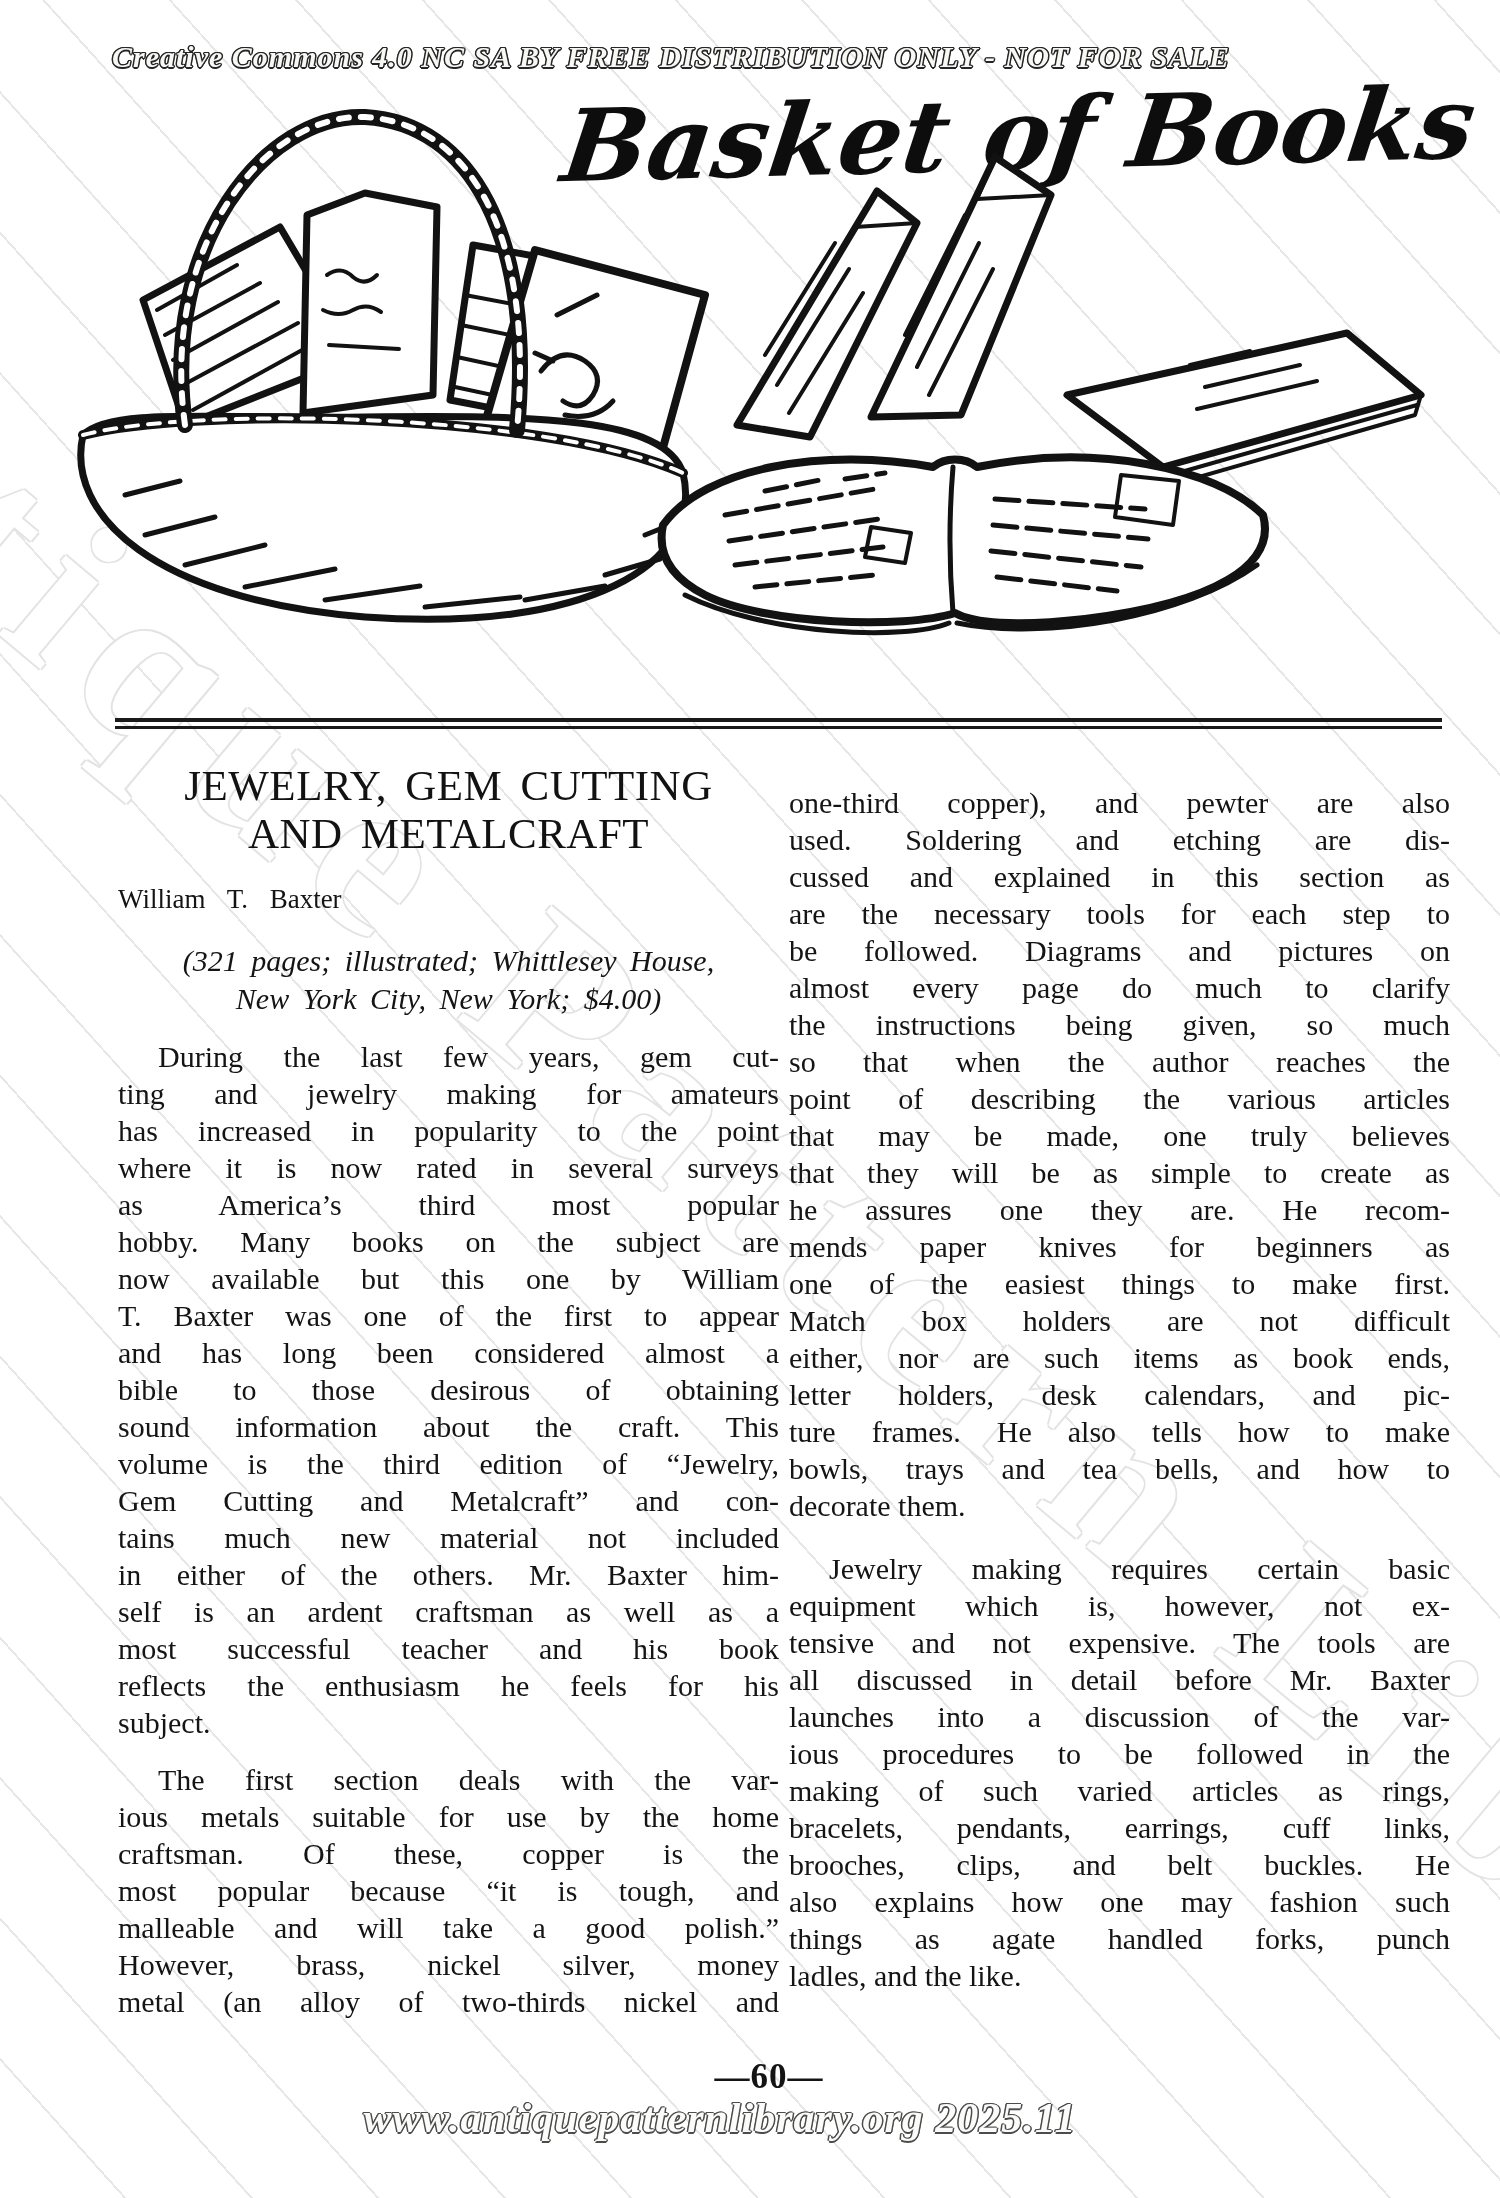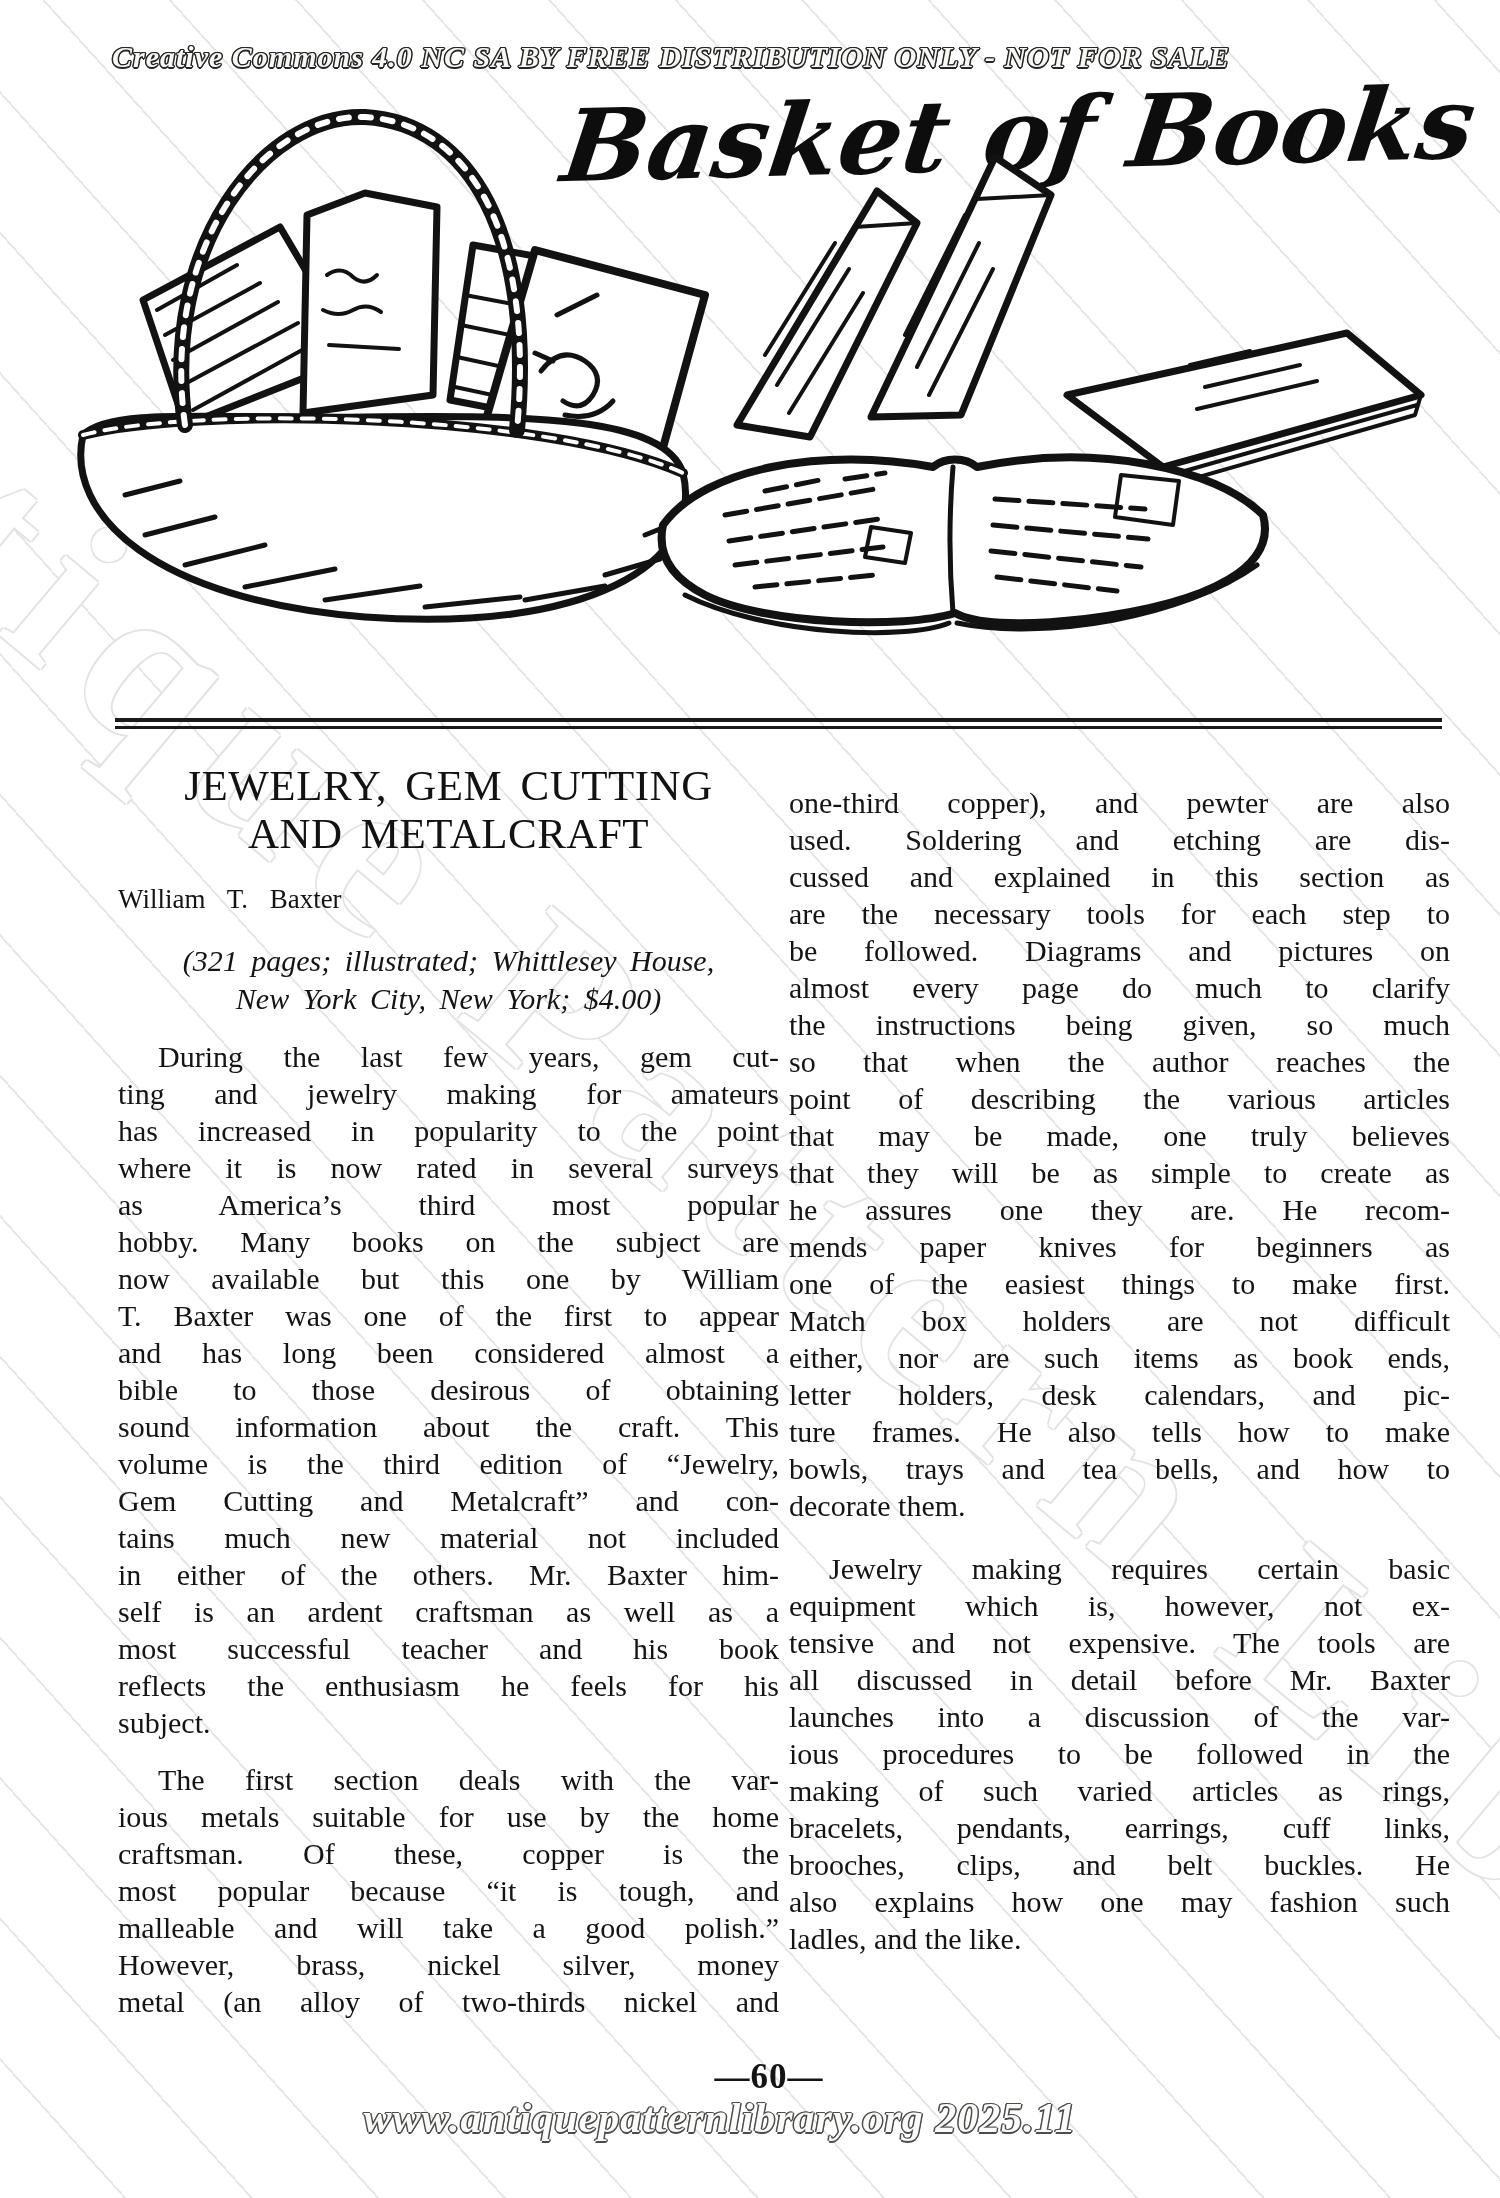--- a/index.html
+++ b/index.html
@@ -228,20 +228,21 @@
             <div class="line">Jewelry making requires certain basic</div>
             <div class="line">equipment which is, however, not ex-</div>
             <div class="line">tensive and not expensive. The tools are</div>
             <div class="line">all discussed in detail before Mr. Baxter</div>
             <div class="line">launches into a discussion of the var-</div>
             <div class="line">ious procedures to be followed in the</div>
             <div class="line">making of such varied articles as rings,</div>
             <div class="line">bracelets, pendants, earrings, cuff links,</div>
             <div class="line">brooches, clips, and belt buckles.  He</div>
             <div class="line">also explains how one may fashion such</div>
+            <div class="line">things as agate handled forks, punch</div>
             <div class="line">ladles, and the like.</div>
           </div>
       </div>
 
     </div>
 
     <div class="footer-page-number">—60—</div>
     <div class="footer-watermark outline-gray">www.antiquepatternlibrary.org 2025.11</div>
 
   </div>

